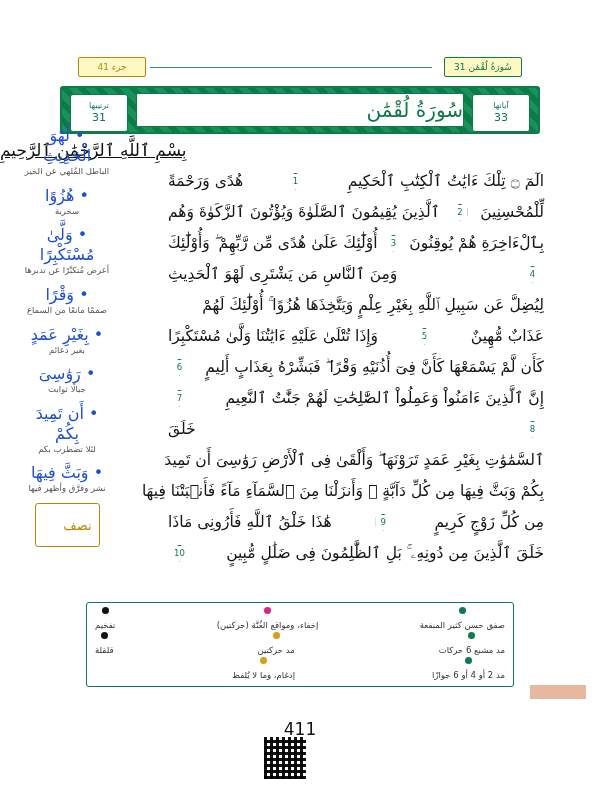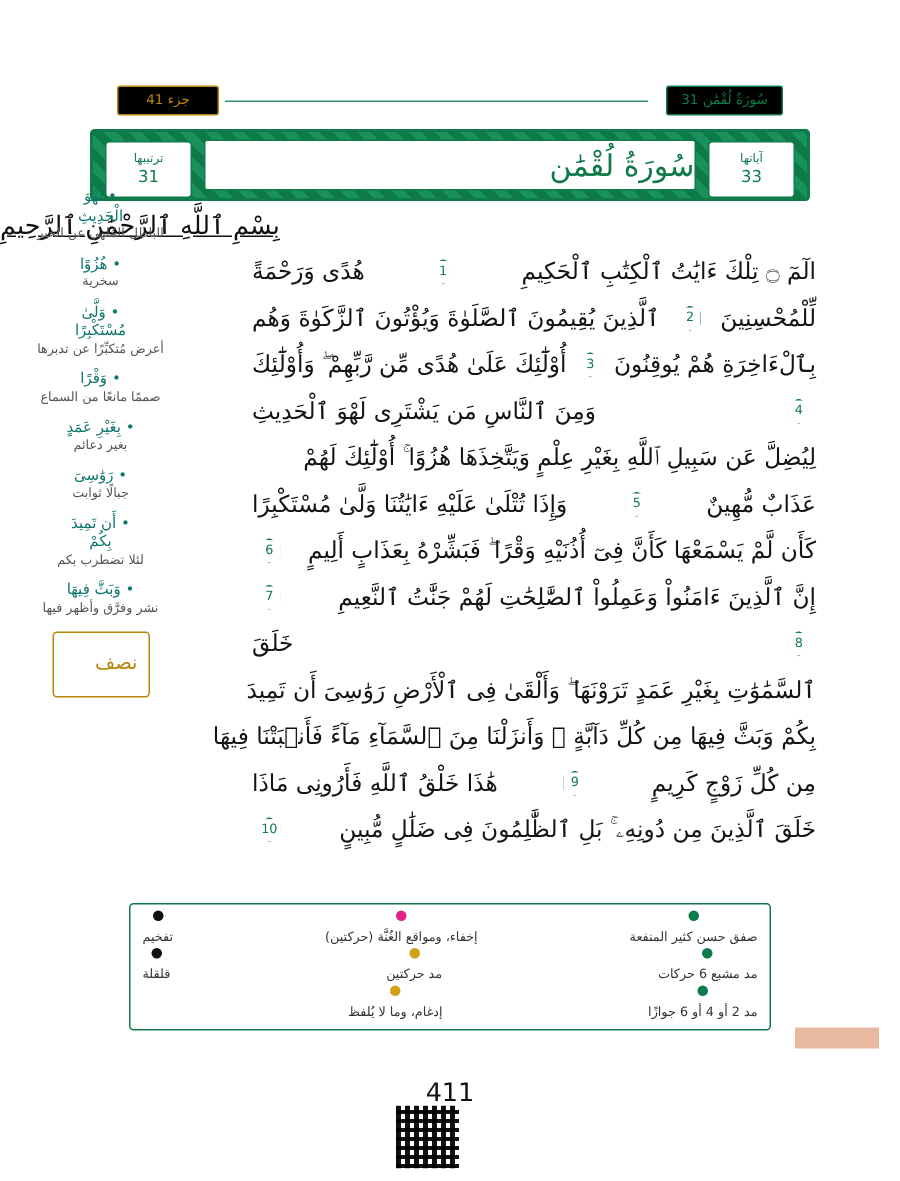--- a/index.html
+++ b/index.html
@@ -27,21 +27,21 @@
     top: 57px;
     left: 78px;
     right: 78px;
     height: 20px;
   }
   .hdr-chip {
     position: absolute;
     top: 0;
     height: 20px;
     border: 1px solid #0f7b4a;
-    background: #000000;
+    background: #fef9c3;
     border-radius: 2px;
     display: flex;
     align-items: center;
     justify-content: center;
     font-size: 9px;
     color: #0f7b4a;
     padding: 0 6px;
     box-sizing: border-box;
     white-space: nowrap;
   }
@@ -178,22 +178,22 @@
     left: 20px;
     width: 94px;
     direction: rtl;
     text-align: center;
   }
   .gloss {
     margin-bottom: 9px;
     line-height: 1.25;
   }
   .gloss .head {
-    font-size: 10px;
-    color: #0f766e;
+    font-size: 16px;
+    color: #1d4ed8;
   }
   .gloss .body {
     font-size: 8.5px;
     color: #555;
   }
   .sajda-box {
     margin: 6px auto 0;
     width: 42px;
     height: 42px;
     border: 1px solid #b8860b;

